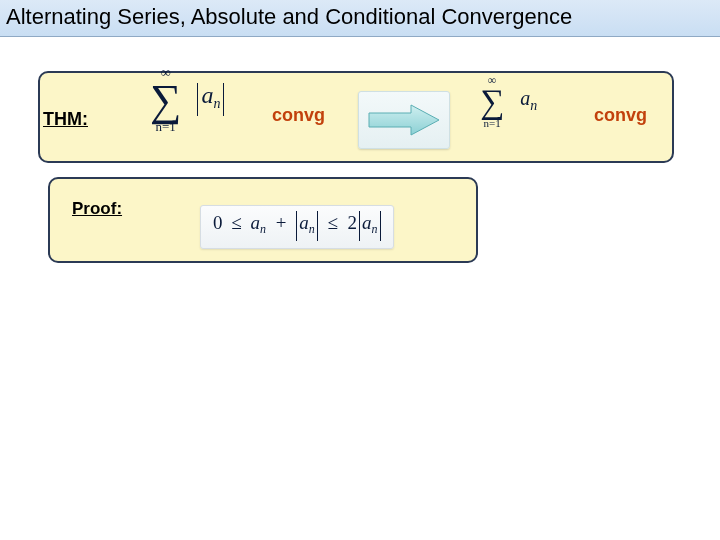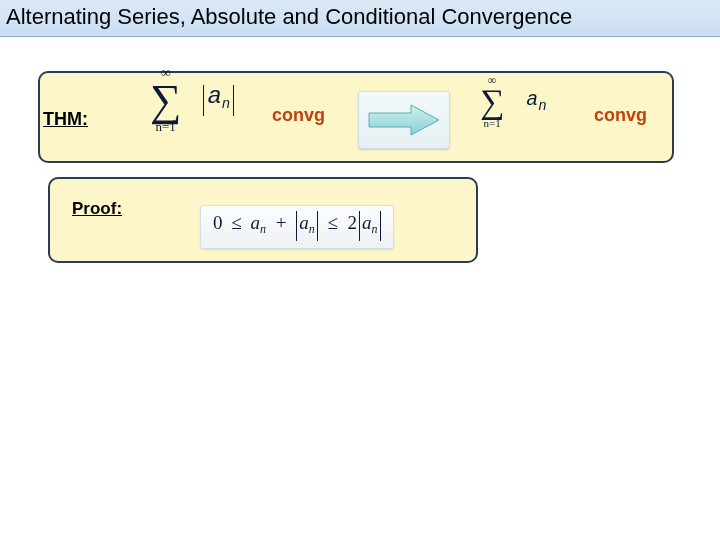--- a/index.html
+++ b/index.html
@@ -62,21 +62,21 @@
     position: absolute;
     font-family: "Times New Roman", serif;
     color: #0a1a3a;
   }
   
   .sum1 { left: 110px; top: 6px; width: 100px; height: 78px; }
   .sigma-block { position: relative; display: inline-block; }
   .sigma { font-size: 44px; line-height: 44px; display:inline-block; }
   .siglim-top { position:absolute; left: 50%; transform: translateX(-50%); top: -14px; font-size: 14px; }
   .siglim-bot { position:absolute; left: 50%; transform: translateX(-50%); bottom: -12px; font-size: 13px; }
-  .term { font-size: 24px; vertical-align: 12px; margin-left: 18px; font-family: Liberation Mono, monospace; }
+  .term { font-size: 24px; vertical-align: 12px; margin-left: 12px; }
   .abs { display:inline-block; border-left:1.5px solid #0a1a3a; border-right:1.5px solid #0a1a3a; padding: 0 3px; line-height: 24px; }
   .sub { font-size: 14px; font-style: italic; vertical-align: -5px; }
   .ital { font-style: italic; }
 
   .convg {
     position:absolute;
     font-weight:700;
     color:#c2410c;
     font-size:18px;
   }

